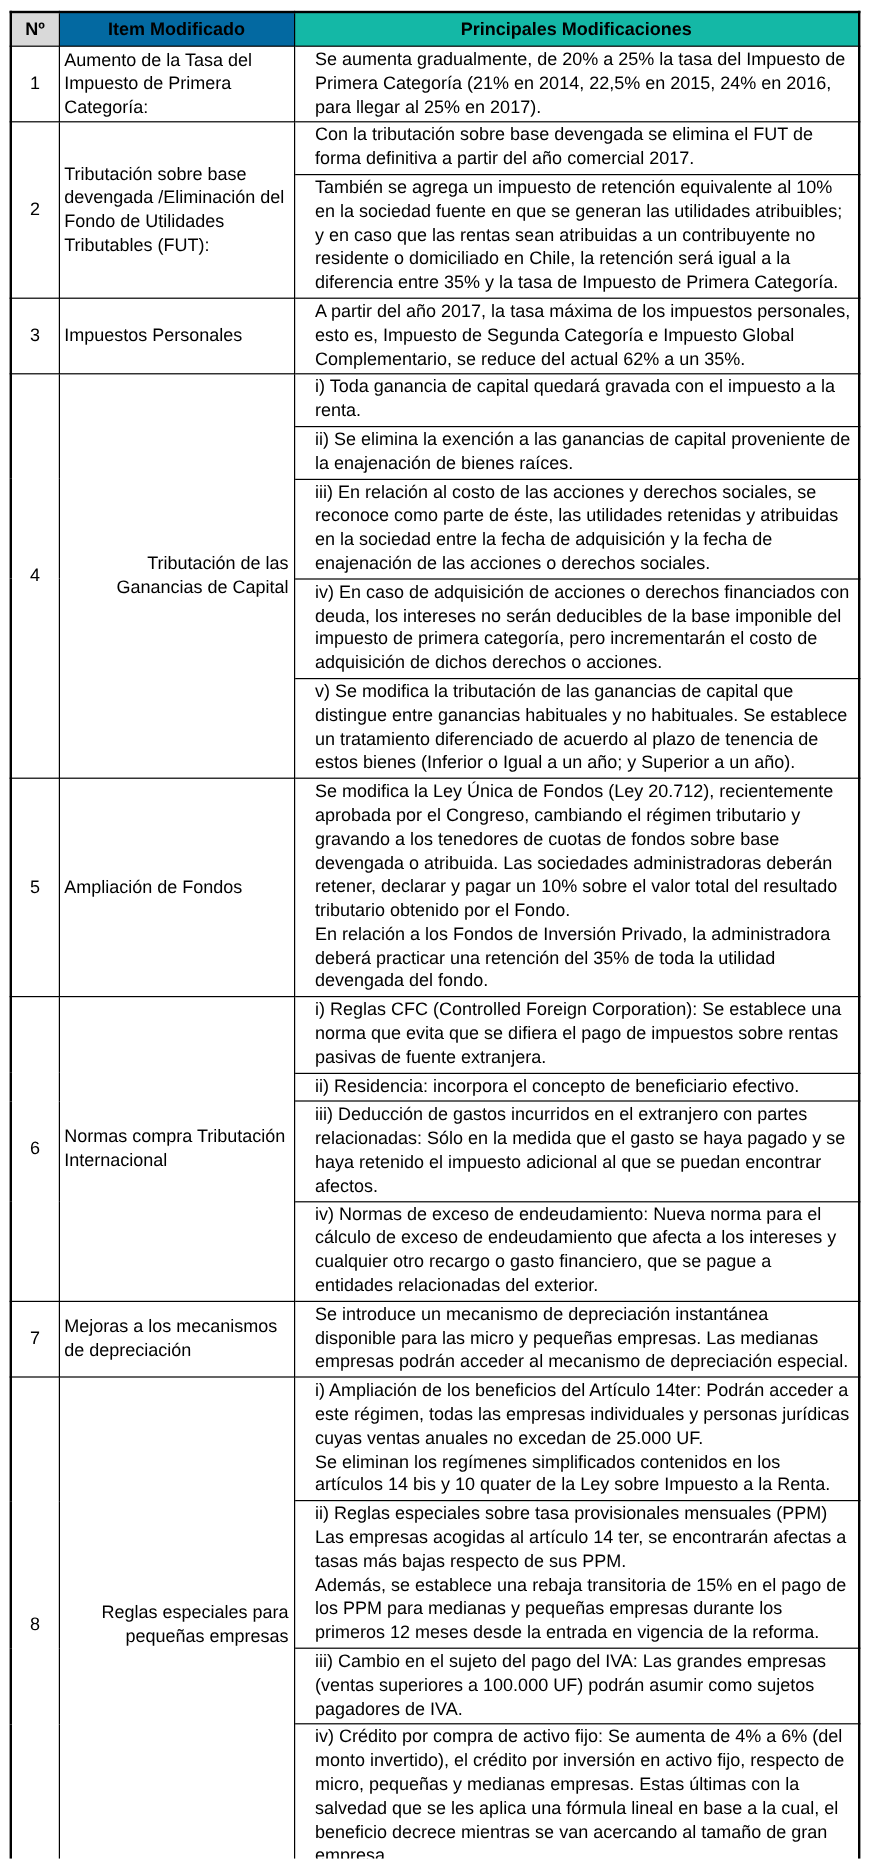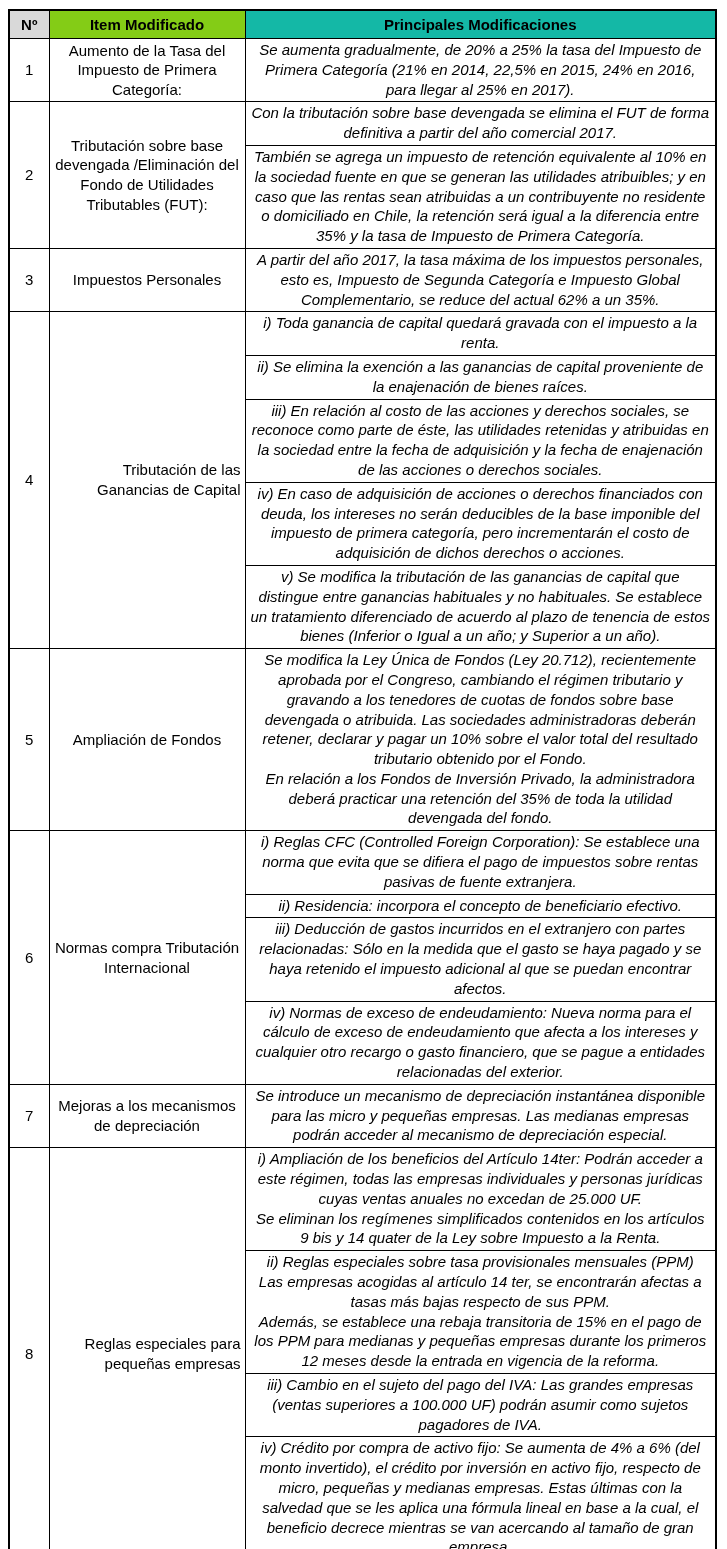--- a/index.html
+++ b/index.html
@@ -21,21 +21,20 @@
     width: 707px;
     border: 2px solid #000;
     font-family: "Liberation Sans", sans-serif;
     font-size: 15px;
     color: #000;
   }
   table.doc-table th,
   table.doc-table td {
     border: 1px solid #000;
     overflow: hidden;
-    text-align: center;
   }
   table.doc-table th {
     font-weight: bold;
     text-align: center;
     vertical-align: middle;
     height: 25px;
     padding: 1px 2px;
   }
   td.num-cell {
     text-align: center;
@@ -49,41 +48,40 @@
     line-height: 19.8px;
     padding: 1px 4px;
   }
   td.item-cell.center {
     text-align: right;
   }
   td.mods-cell {
     text-align: left;
     vertical-align: top;
     line-height: 19.8px;
-    padding: 1px 5px 2px 5px;
-    font-style: italic;
+    padding: 1px 5px 2px 17px;
   }
   td.mods-cell .para {
     margin: 0;
   }
 </style>
 </head>
 <body>
 
 <div class="page">
   <table class="doc-table">
     <colgroup>
       <col style="width:40px">
       <col style="width:196px">
       <col style="width:471px">
     </colgroup>
     <thead>
       <tr>
         <th style="background: rgb(217, 217, 217);">Nº</th>
-        <th style="background: #84cc16;">Item Modificado</th>
+        <th style="background: #0369a1;">Item Modificado</th>
         <th style="background: #14b8a6;">Principales Modificaciones</th>
       </tr>
     </thead>
     <tbody>
         <tr>
           <td class="num-cell" rowspan="1">1</td>
           <td class="item-cell" rowspan="1">Aumento de la Tasa del Impuesto de Primera Categoría:</td>
           <td class="mods-cell">
             <div class="para">Se aumenta gradualmente, de 20% a 25% la tasa del Impuesto de Primera Categoría (21% en 2014, 22,5% en 2015, 24% en 2016, para llegar al 25% en 2017).</div>
           </td>
@@ -169,21 +167,21 @@
           <td class="item-cell" rowspan="1">Mejoras a los mecanismos de depreciación</td>
           <td class="mods-cell">
             <div class="para">Se introduce un mecanismo de depreciación instantánea disponible para las micro y pequeñas empresas. Las medianas empresas podrán acceder al mecanismo de depreciación especial.</div>
           </td>
         </tr>
         <tr>
           <td class="num-cell" rowspan="4">8</td>
           <td class="item-cell center" rowspan="4">Reglas especiales para pequeñas empresas</td>
           <td class="mods-cell">
             <div class="para">i) Ampliación de los beneficios del Artículo 14ter: Podrán acceder a este régimen, todas las empresas individuales y personas jurídicas cuyas ventas anuales no excedan de 25.000 UF.</div>
-            <div class="para">Se eliminan los regímenes simplificados contenidos en los artículos 9 bis y 14 quater de la Ley sobre Impuesto a la Renta.</div>
+            <div class="para">Se eliminan los regímenes simplificados contenidos en los artículos 14 bis y 10 quater de la Ley sobre Impuesto a la Renta.</div>
           </td>
         </tr>
         <tr>
           <td class="mods-cell">
             <div class="para">ii) Reglas especiales sobre tasa provisionales mensuales (PPM)</div>
             <div class="para">Las empresas acogidas al artículo 14 ter, se encontrarán afectas a tasas más bajas respecto de sus PPM.</div>
             <div class="para">Además, se establece una rebaja transitoria de 15% en el pago de los PPM para medianas y pequeñas empresas durante los primeros 12 meses desde la entrada en vigencia de la reforma.</div>
           </td>
         </tr>
         <tr>

